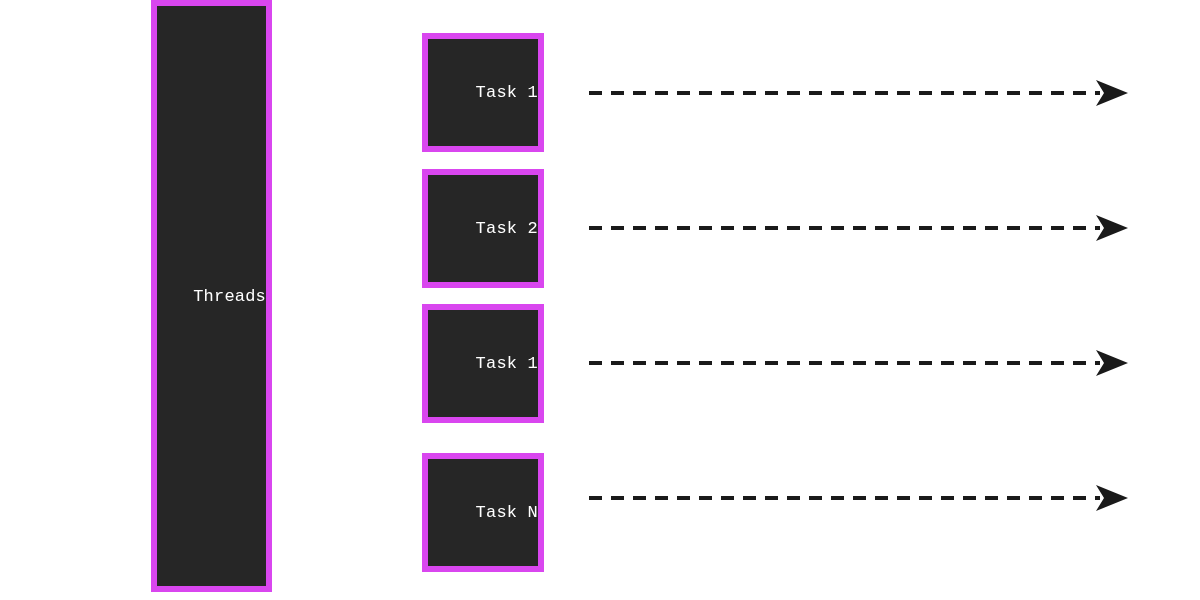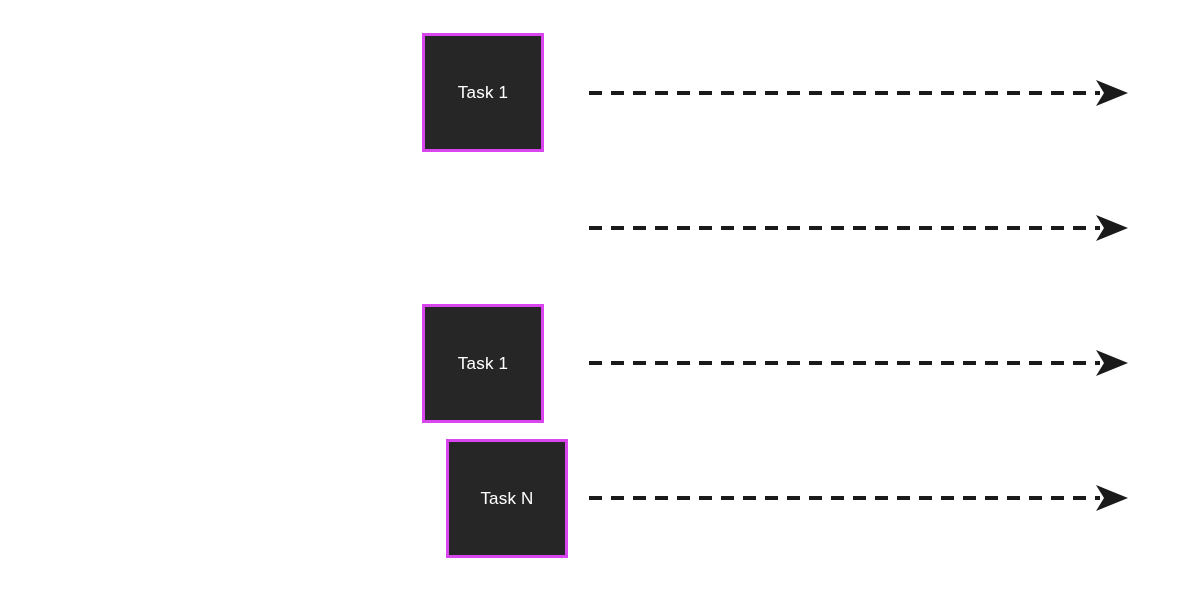--- a/index.html
+++ b/index.html
@@ -15,28 +15,28 @@
   }
   #canvas {
     position: relative;
     width: 1200px;
     height: 600px;
     background: #ffffff;
   }
   .box {
     position: absolute;
     background: #262626;
-    border: 3px solid #d946ef;
+    border: 6px solid #d946ef;
     box-sizing: border-box;
     display: flex;
     align-items: center;
-    justify-content: center;
+    justify-content: flex-end;
     color: #ffffff;
     font-size: 17px;
-    font-family: Liberation Sans, sans-serif;
+    font-family: Liberation Mono, monospace;
     letter-spacing: 0.2px;
     -webkit-font-smoothing: antialiased;
   }
   #threads-bar {
     left: 151px;
     top: 0px;
     width: 121px;
     height: 592px;
   }
   .task-box {
@@ -60,49 +60,55 @@
     width: 545px;
     height: 40px;
     overflow: visible;
   }
 </style>
 </head>
 <body>
 
 <div id="canvas">
 
+  <div class="box" id="threads-bar">
+    <span class="task-label">Threads</span>
+  </div>
 
   <div class="box task-box" style="top:33px;">
     <span class="task-label">Task 1</span>
   </div>
   <div class="arrow-row" style="top:73px;">
     <svg class="arrow-svg" viewBox="0 0 545 40" xmlns="http://www.w3.org/2000/svg">
       <line x1="1" y1="20" x2="512" y2="20" stroke="#1a1a1a" stroke-width="4" stroke-dasharray="13 9" stroke-linecap="butt"></line>
       <path d="M 540 20 L 508 7 L 516 20 L 508 33 Z" fill="#1a1a1a"></path>
     </svg>
   </div>
 
+  <div class="box task-box" style="top:169px;">
+    <span class="task-label">Task 2</span>
+  </div>
   <div class="arrow-row" style="top:208px;">
     <svg class="arrow-svg" viewBox="0 0 545 40" xmlns="http://www.w3.org/2000/svg">
       <line x1="1" y1="20" x2="512" y2="20" stroke="#1a1a1a" stroke-width="4" stroke-dasharray="13 9" stroke-linecap="butt"></line>
       <path d="M 540 20 L 508 7 L 516 20 L 508 33 Z" fill="#1a1a1a"></path>
     </svg>
   </div>
 
   <div class="box task-box" style="top:304px;">
     <span class="task-label">Task 1</span>
   </div>
   <div class="arrow-row" style="top:343px;">
     <svg class="arrow-svg" viewBox="0 0 545 40" xmlns="http://www.w3.org/2000/svg">
       <line x1="1" y1="20" x2="512" y2="20" stroke="#1a1a1a" stroke-width="4" stroke-dasharray="13 9" stroke-linecap="butt"></line>
       <path d="M 540 20 L 508 7 L 516 20 L 508 33 Z" fill="#1a1a1a"></path>
     </svg>
   </div>
 
-  <div class="box task-box" style="top:439px;margin-left:24px;">
+  <div class="box task-box" style="top:453px;">
     <span class="task-label">Task N</span>
   </div>
   <div class="arrow-row" style="top:478px;">
     <svg class="arrow-svg" viewBox="0 0 545 40" xmlns="http://www.w3.org/2000/svg">
       <line x1="1" y1="20" x2="512" y2="20" stroke="#1a1a1a" stroke-width="4" stroke-dasharray="13 9" stroke-linecap="butt"></line>
       <path d="M 540 20 L 508 7 L 516 20 L 508 33 Z" fill="#1a1a1a"></path>
     </svg>
   </div>
 
 </div>

